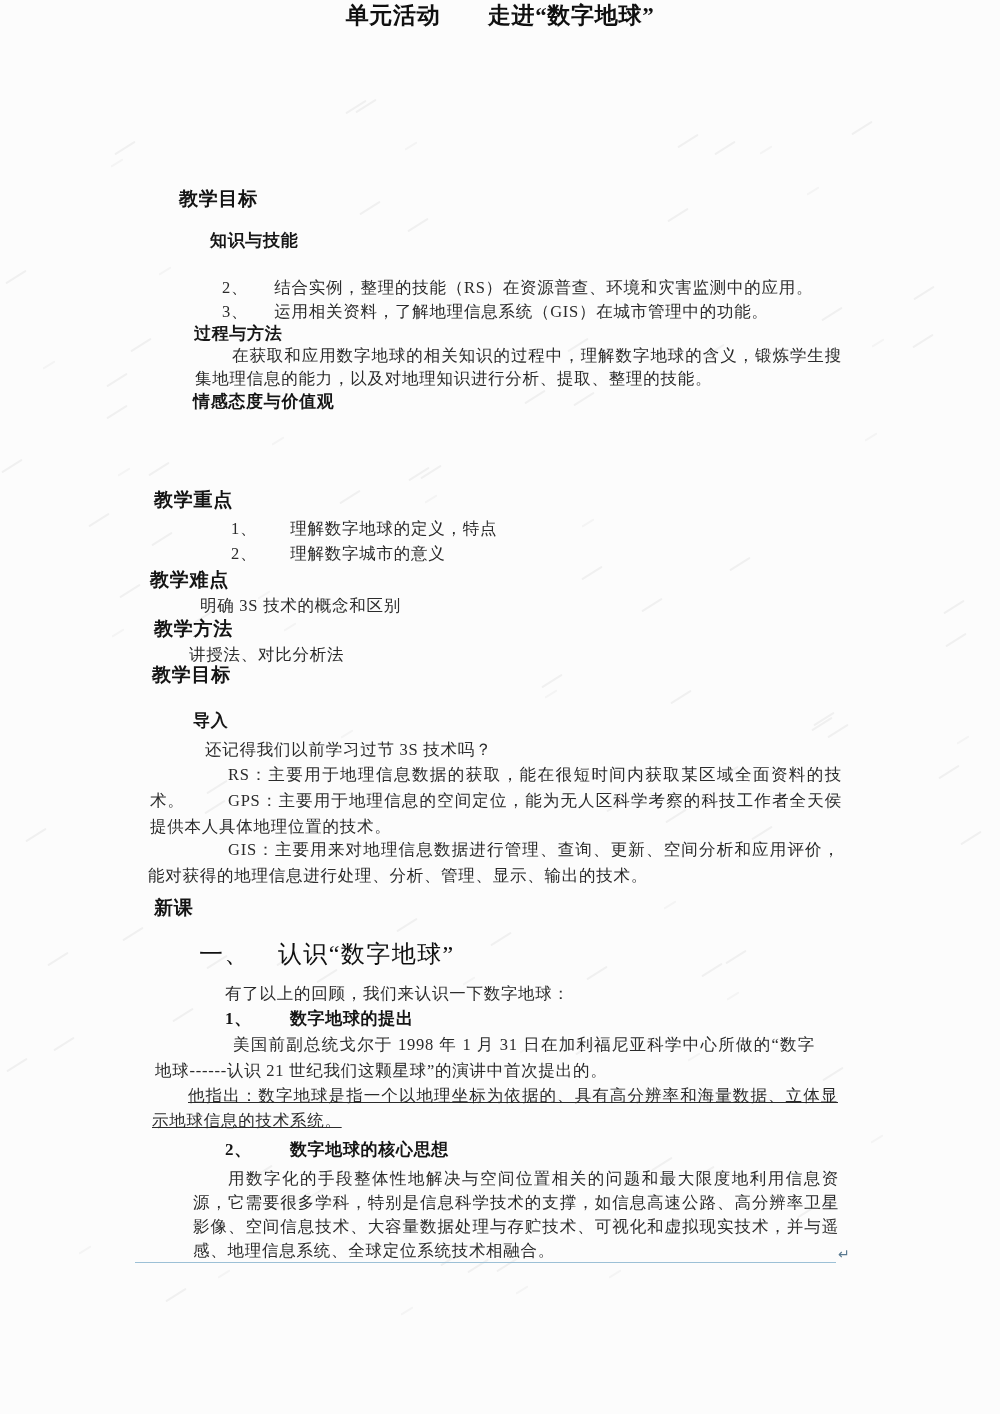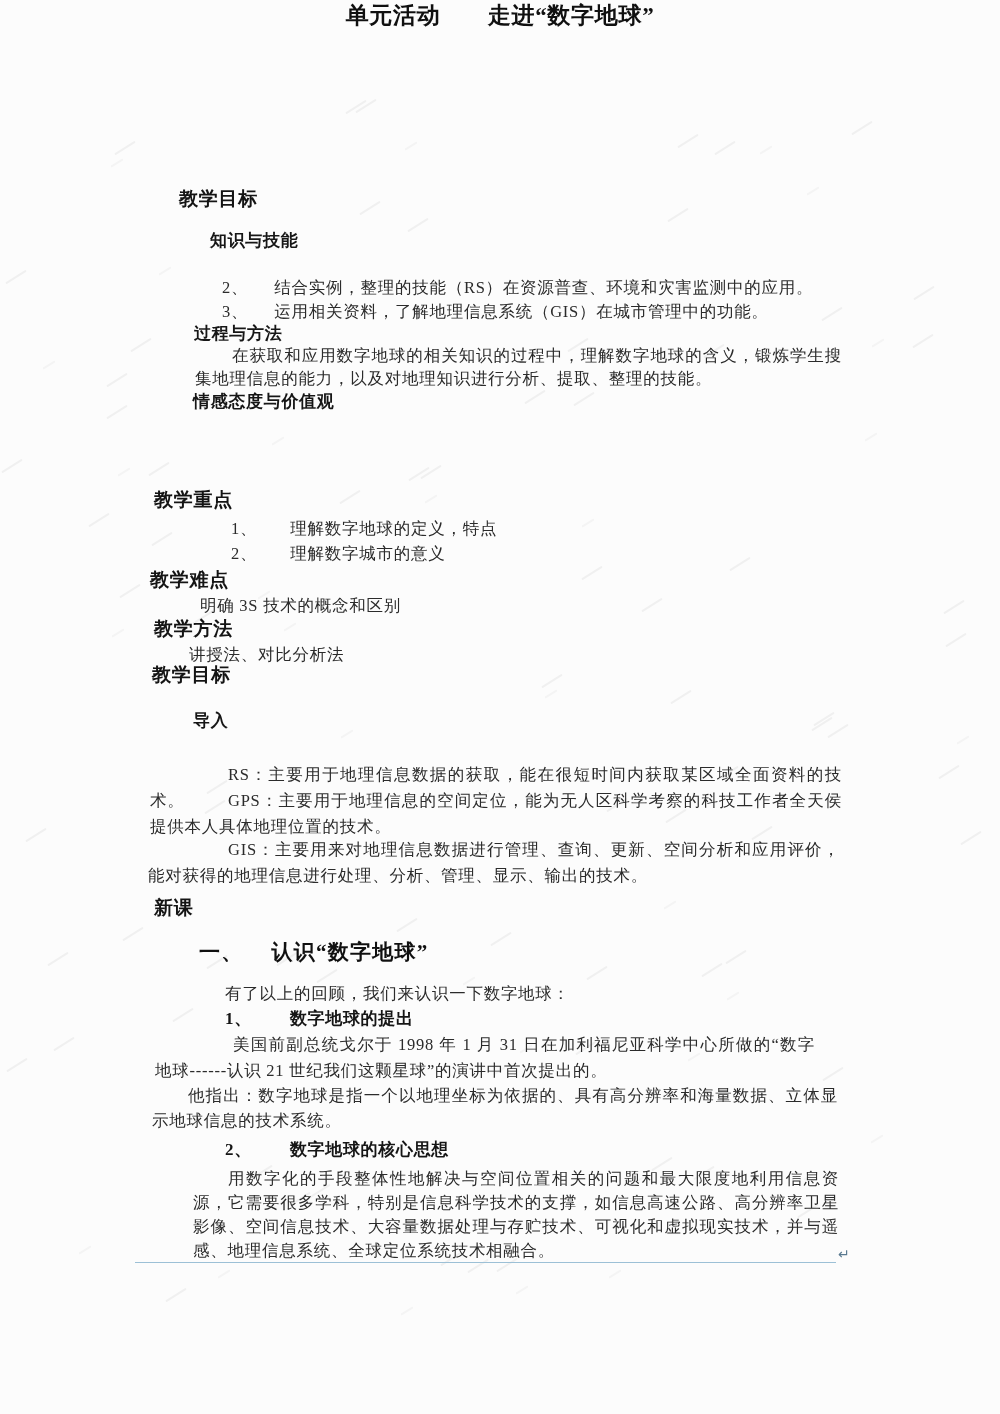--- a/index.html
+++ b/index.html
@@ -27,21 +27,21 @@
   .content { position: absolute; inset: 0; z-index: 1; }
 
   .doc-title {
     left: 0; top: 140; width: 1000px;
     text-align: center;
     font-size: 23px; font-weight: bold; color: #101010;
     letter-spacing: 0.03em;
   }
   .h-lv1 { font-size: 19px; font-weight: bold; color: #141414; letter-spacing: 0.04em; }
   .h-lv2 { font-size: 17px; font-weight: bold; color: #161616; letter-spacing: 0.04em; }
-  .h-big { font-size: 21px; font-weight: bold; color: #101010; letter-spacing: 0.06em; }
+  .h-big { font-size: 24px; font-weight: normal; color: #101010; letter-spacing: 0.06em; }
 
   .body-txt { font-size: 16.5px; letter-spacing: 0.045em; line-height: 26px; }
   .para { text-align: justify; }
   .num-gap-sm { margin-right: 26px; }
   .num-gap-md { margin-right: 33px; }
   .num-gap-lg { margin-right: 38px; }
   .num-gap-sec { margin-right: 28px; }
 
   .page-break-line {
     left: 135px; top: 1262px; width: 701px; height: 1px;
@@ -201,36 +201,37 @@
 
     <div class="abs h-lv1" style="left:142px; top:567px;margin-left:8px;">教学难点</div>
     <div class="abs body-txt" style="left:200px; top:593px;">明确 3S 技术的概念和区别</div>
 
     <div class="abs h-lv1" style="left:154px; top:616px;">教学方法</div>
     <div class="abs body-txt" style="left:189px; top:642px;">讲授法、对比分析法</div>
 
     <div class="abs h-lv1" style="left:152px; top:662px;">教学目标</div>
 
     <div class="abs h-lv2" style="left:193px; top:709px;">导入</div>
+    <div class="abs body-txt" style="left:205px; top:737px;">还记得我们以前学习过节 3S 技术吗？</div>
     <div class="abs body-txt para" style="left:150px; top:788px; width:692px; text-indent:78px;">GPS：主要用于地理信息的空间定位，能为无人区科学考察的科技工作者全天侯提供本人具体地理位置的技术。</div>
     <div class="abs body-txt para" style="left:150px; top:762px; width:692px; text-indent:78px;">RS：主要用于地理信息数据的获取，能在很短时间内获取某区域全面资料的技术。</div>
     <div class="abs body-txt para" style="left:148px; top:837px; width:692px; text-indent:80px;">GIS：主要用来对地理信息数据进行管理、查询、更新、空间分析和应用评价，能对获得的地理信息进行处理、分析、管理、显示、输出的技术。</div>
 
     <div class="abs h-lv1" style="left:154px; top:895px;">新课</div>
 
     <div class="abs h-big" style="left:199px; top:938px;">
       <span class="num-gap-sec">一、</span><span>认识“数字地球”</span>
     </div>
     <div class="abs body-txt" style="left:225px; top:981px;">有了以上的回顾，我们来认识一下数字地球：</div>
 
     <div class="abs h-lv2" style="left:225px; top:1007px;">
       <span class="num-gap-lg">1、</span><span>数字地球的提出</span>
     </div>
     <div class="abs body-txt para" style="left:155px; top:1032px; width:660px; text-indent:78px;">美国前副总统戈尔于 1998 年 1 月 31 日在加利福尼亚科学中心所做的“数字地球------认识 21 世纪我们这颗星球”的演讲中首次提出的。</div>
-    <div class="abs body-txt para" style="left:152px; top:1083px; width:686px; text-indent:36px; line-height:25px;">他指出：数字地球是指一个以地理坐标为依据的、具有高分辨率和海量数据、立体显示地球信息的技术系统。</div>
+    <div class="abs body-txt para" style="left:152px; top:1083px; width:686px; text-indent:36px; line-height:25px;text-decoration:underline;">他指出：数字地球是指一个以地理坐标为依据的、具有高分辨率和海量数据、立体显示地球信息的技术系统。</div>
 
     <div class="abs h-lv2" style="left:225px; top:1138px;">
       <span class="num-gap-lg">2、</span><span>数字地球的核心思想</span>
     </div>
     <div class="abs body-txt para" style="left:193px; top:1167px; width:646px; text-indent:35px; line-height:24px;">用数字化的手段整体性地解决与空间位置相关的问题和最大限度地利用信息资源，它需要很多学科，特别是信息科学技术的支撑，如信息高速公路、高分辨率卫星影像、空间信息技术、大容量数据处理与存贮技术、可视化和虚拟现实技术，并与遥感、地理信息系统、全球定位系统技术相融合。</div>
 
     <div class="abs page-break-line" style="background: rgb(156, 192, 214);"></div>
     <div class="abs return-mark">↵</div>
 
   </div>

